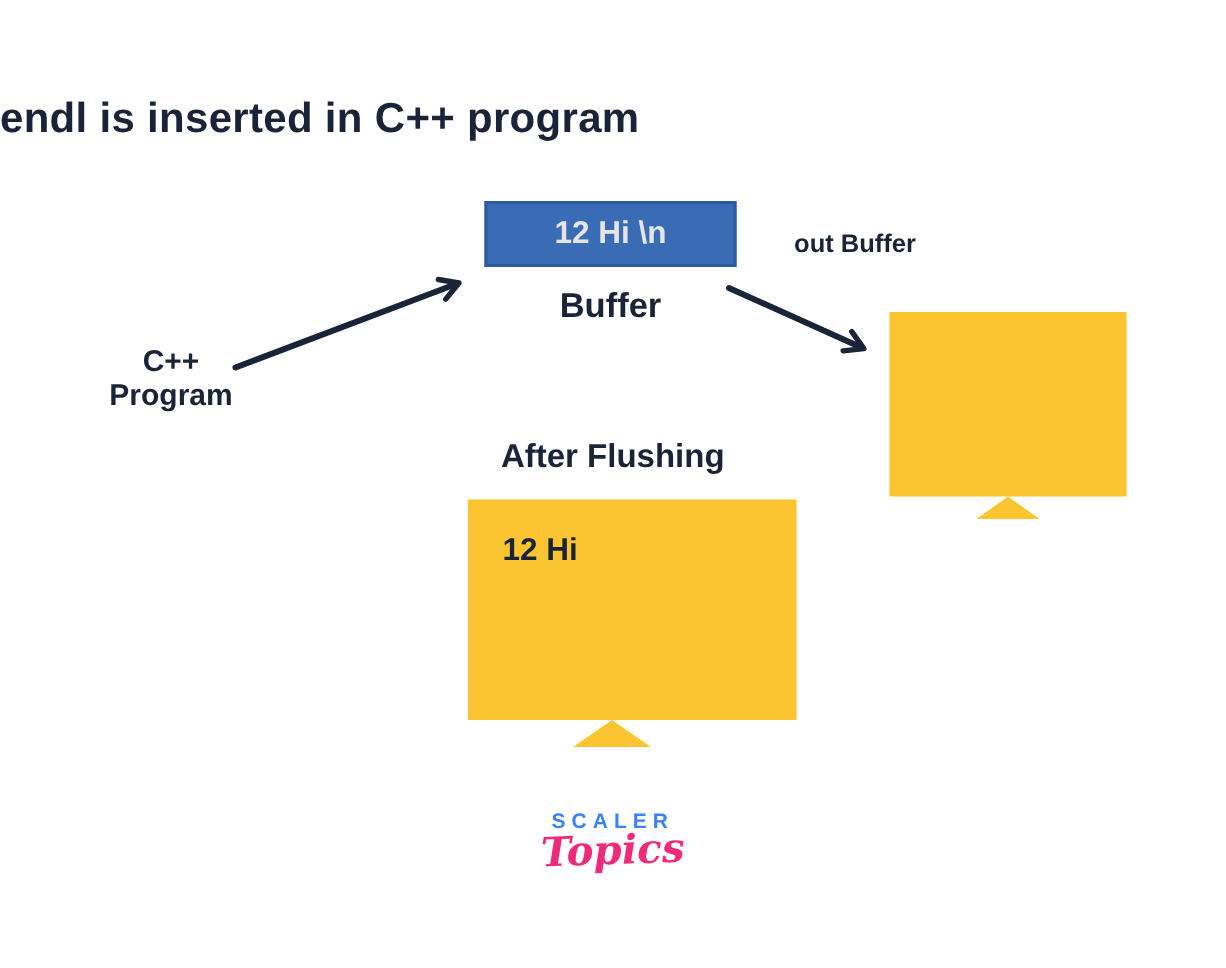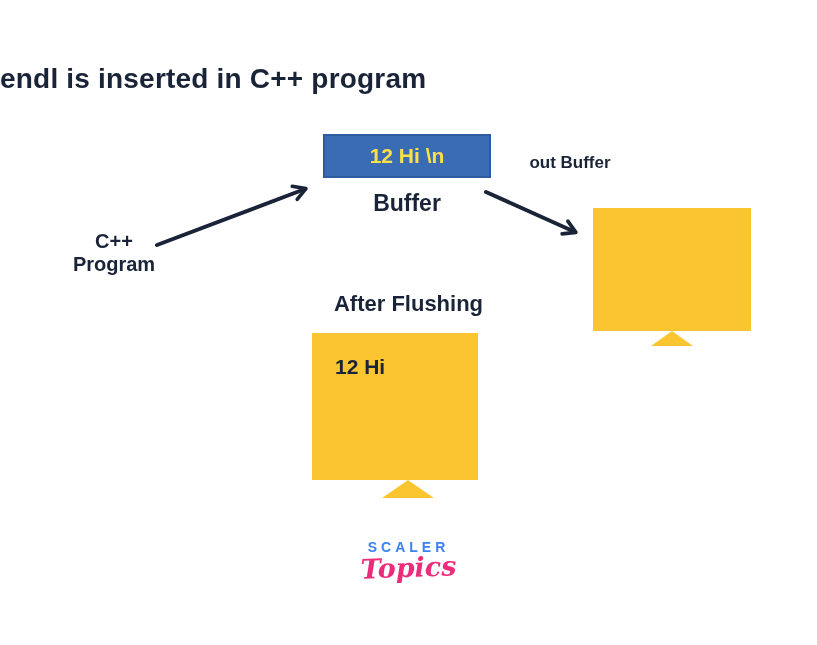--- a/index.html
+++ b/index.html
@@ -29,21 +29,21 @@
 
   .buffer-box {
     left: 323px; top: 134px;
     width: 168px; height: 44px;
     background: #3a6cb5;
     border: 2px solid #2d5c9e;
     box-sizing: border-box;
     display: flex;
     align-items: center;
     justify-content: center;
-    color: #fde047;
+    color: #e5e5e5;
     font-size: 21px;
     font-weight: bold;
   }
   .buffer-label {
     left: 323px; top: 190px;
     width: 168px;
     text-align: center;
     font-size: 23px;
     font-weight: bold;
   }
@@ -82,21 +82,21 @@
   }
 
   .after-heading {
     left: 0; right: 0; top: 291px;
     text-align: center;
     font-size: 22px;
     font-weight: bold;
   }
   .monitor-bottom-screen {
     left: 312px; top: 333px;
-    width: 166px; height: 147px;
+    width: 207px; height: 147px; padding-left: 12px;
   }
   .monitor-bottom-text {
     position: absolute;
     left: 23px; top: 22px;
     font-size: 21px;
     font-weight: bold;
     color: #1a2438;
   }
   .monitor-bottom-stand {
     left: 382px; top: 480px;

